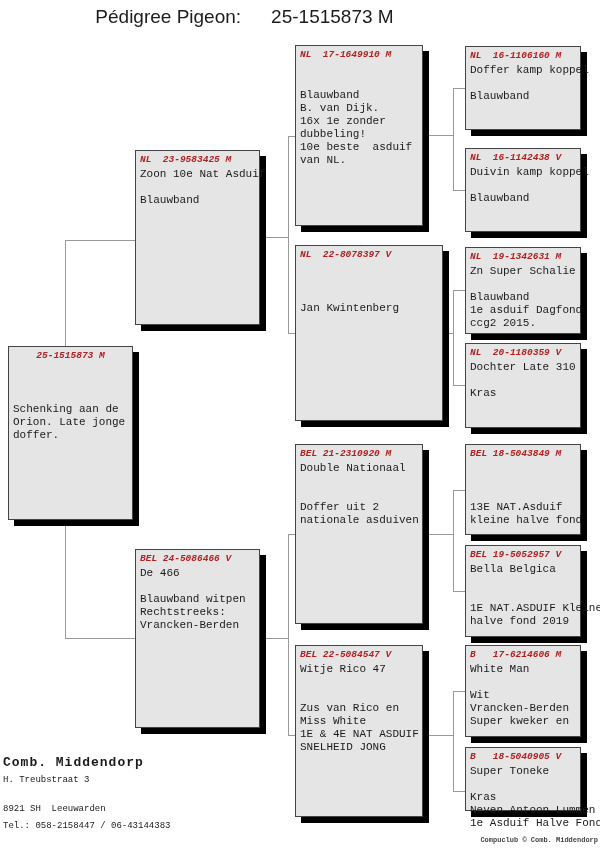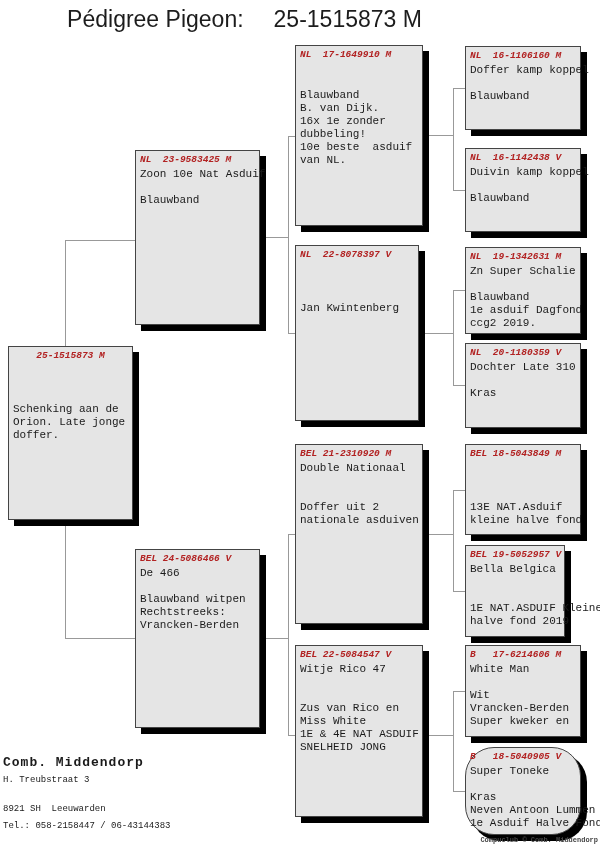--- a/index.html
+++ b/index.html
@@ -3,21 +3,21 @@
 <meta charset="utf-8">
 <style>
   html,body{margin:0;padding:0;background:#fff;}
   #canvas{
     position:relative;width:600px;height:861px;background:#ffffff;
     font-family:"Liberation Mono",monospace;overflow:hidden;
   }
   .title{
     position:absolute;top:6px;left:0;width:489px;
     display:flex;justify-content:center;gap:30px;
-    font-family:"Liberation Sans",sans-serif;font-size:23px;color:#1c1c1c;
+    font-family:"Liberation Sans",sans-serif;font-size:19px;color:#1c1c1c;
   }
   .pbox{
     position:absolute;background:#e5e5e5;border:1px solid #444;
     box-shadow:6px 6px 0 0 #000;box-sizing:border-box;
   }
   .pbox .hdr{
     font-size:9.5px;font-weight:bold;font-style:italic;color:#b22222;
     white-space:pre;padding:3px 4px 1px 4px;
   }
   .pbox .hdr.center{text-align:center;}
@@ -26,31 +26,31 @@
     padding:2px 4px;
   }
   .ln{position:absolute;background:#999;}
   .ln.h{height:1px;}
   .ln.v{width:1px;}
   
   #box-subject{left:8px;top:346px;width:125px;height:174px;}
   #box-g2a{left:135px;top:150px;width:125px;height:175px;}
   #box-g2b{left:135px;top:549px;width:125px;height:179px;}
   #box-g3a{left:295px;top:45px;width:128px;height:181px;}
-  #box-g3b{left:295px;top:245px;width:124px;height:176px;}
+  #box-g3b{left:295px;top:245px;width:148px;height:176px;}
   #box-g3c{left:295px;top:444px;width:128px;height:180px;}
   #box-g3d{left:295px;top:645px;width:128px;height:172px;}
   #box-g4a{left:465px;top:46px;width:116px;height:84px;}
   #box-g4b{left:465px;top:148px;width:116px;height:84px;}
   #box-g4c{left:465px;top:247px;width:116px;height:87px;}
   #box-g4d{left:465px;top:343px;width:116px;height:85px;}
   #box-g4e{left:465px;top:444px;width:116px;height:91px;}
-  #box-g4f{left:465px;top:545px;width:100px;height:92px;}
+  #box-g4f{left:465px;top:545px;width:116px;height:92px;}
   #box-g4g{left:465px;top:645px;width:116px;height:92px;}
-  #box-g4h{left:465px;top:747px;width:116px;height:88px;border-radius:29px;}
+  #box-g4h{left:465px;top:747px;width:116px;height:64px;}
   .footer{position:absolute;left:3px;top:755px;color:#1a1a1a;}
   .footer .name{font-size:13px;font-weight:bold;letter-spacing:1px;}
   .footer .addr{font-size:9px;line-height:13px;white-space:pre;margin-top:4px;}
   .credit{
     position:absolute;right:2px;top:836px;font-size:7px;font-weight:bold;color:#444;
   }
 </style>
 </head>
 <body>
 
@@ -175,21 +175,21 @@
 
 Blauwband</div>
   </div>
 
   <div class="pbox" id="box-g4c">
     <div class="hdr">NL  19-1342631 M</div>
     <div class="bdy">Zn Super Schalie
 
 Blauwband
 1e asduif Dagfond
-ccg2 2019.</div>
+ccg2 2015.</div>
   </div>
 
   <div class="pbox" id="box-g4d">
     <div class="hdr">NL  20-1180359 V</div>
     <div class="bdy">Dochter Late 310
 
 Kras</div>
   </div>
 
   <div class="pbox" id="box-g4e">

